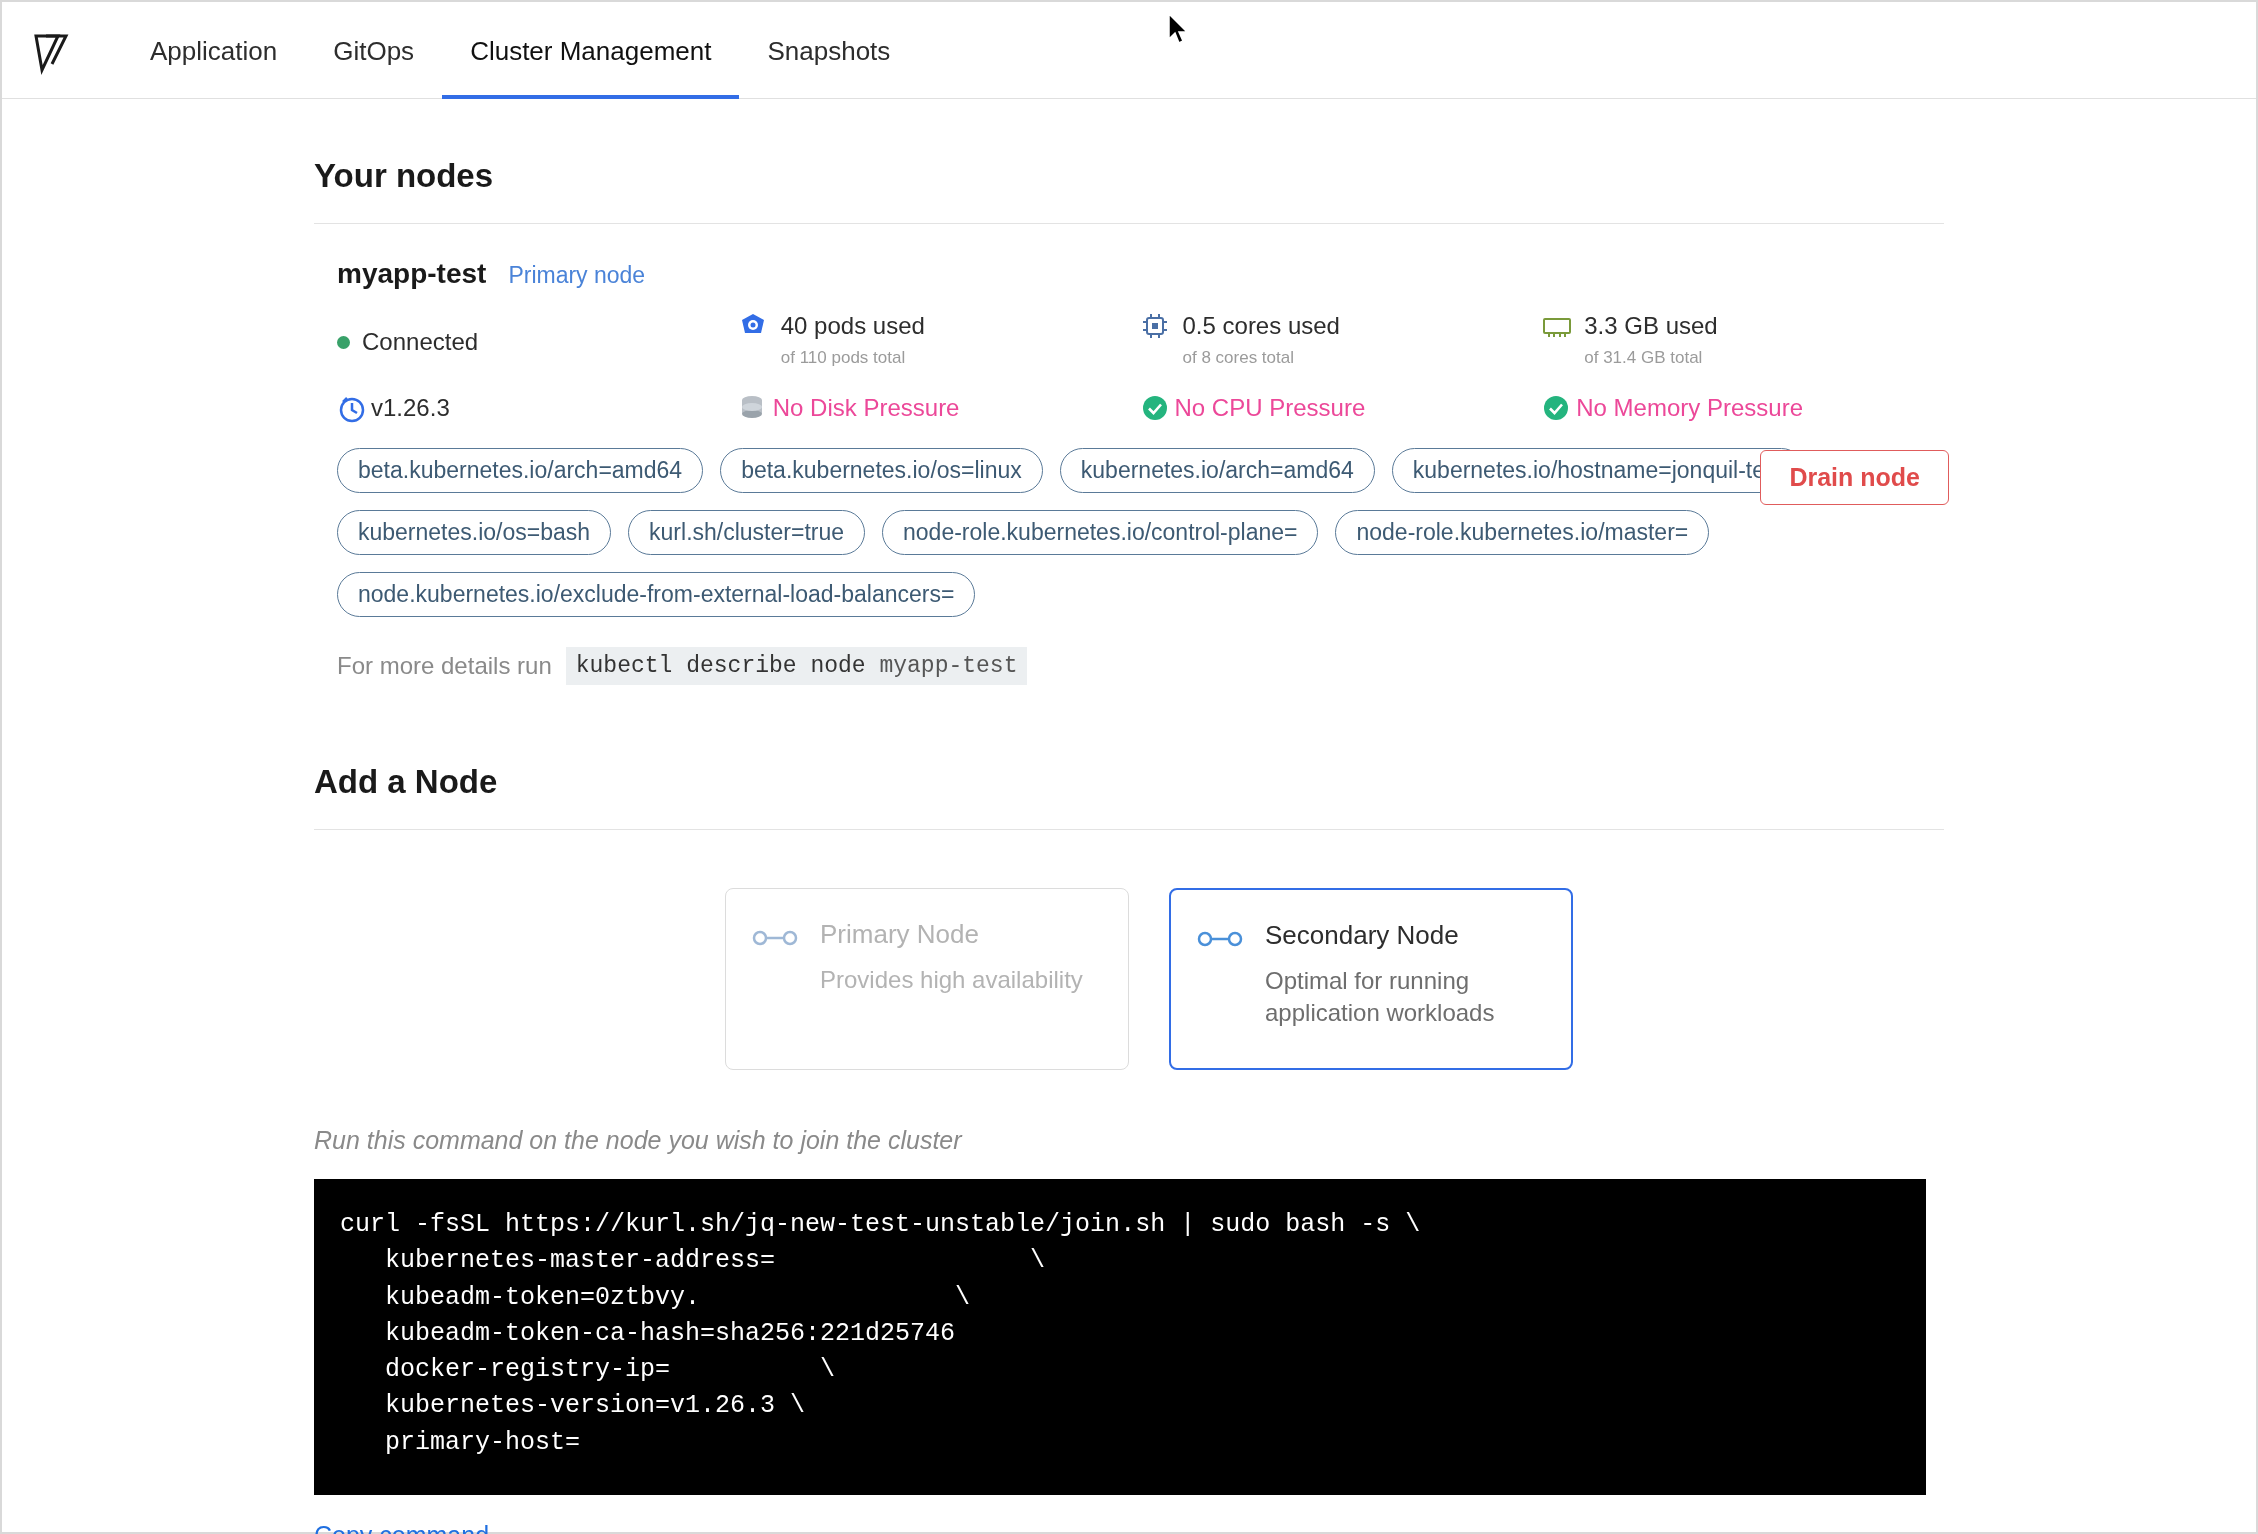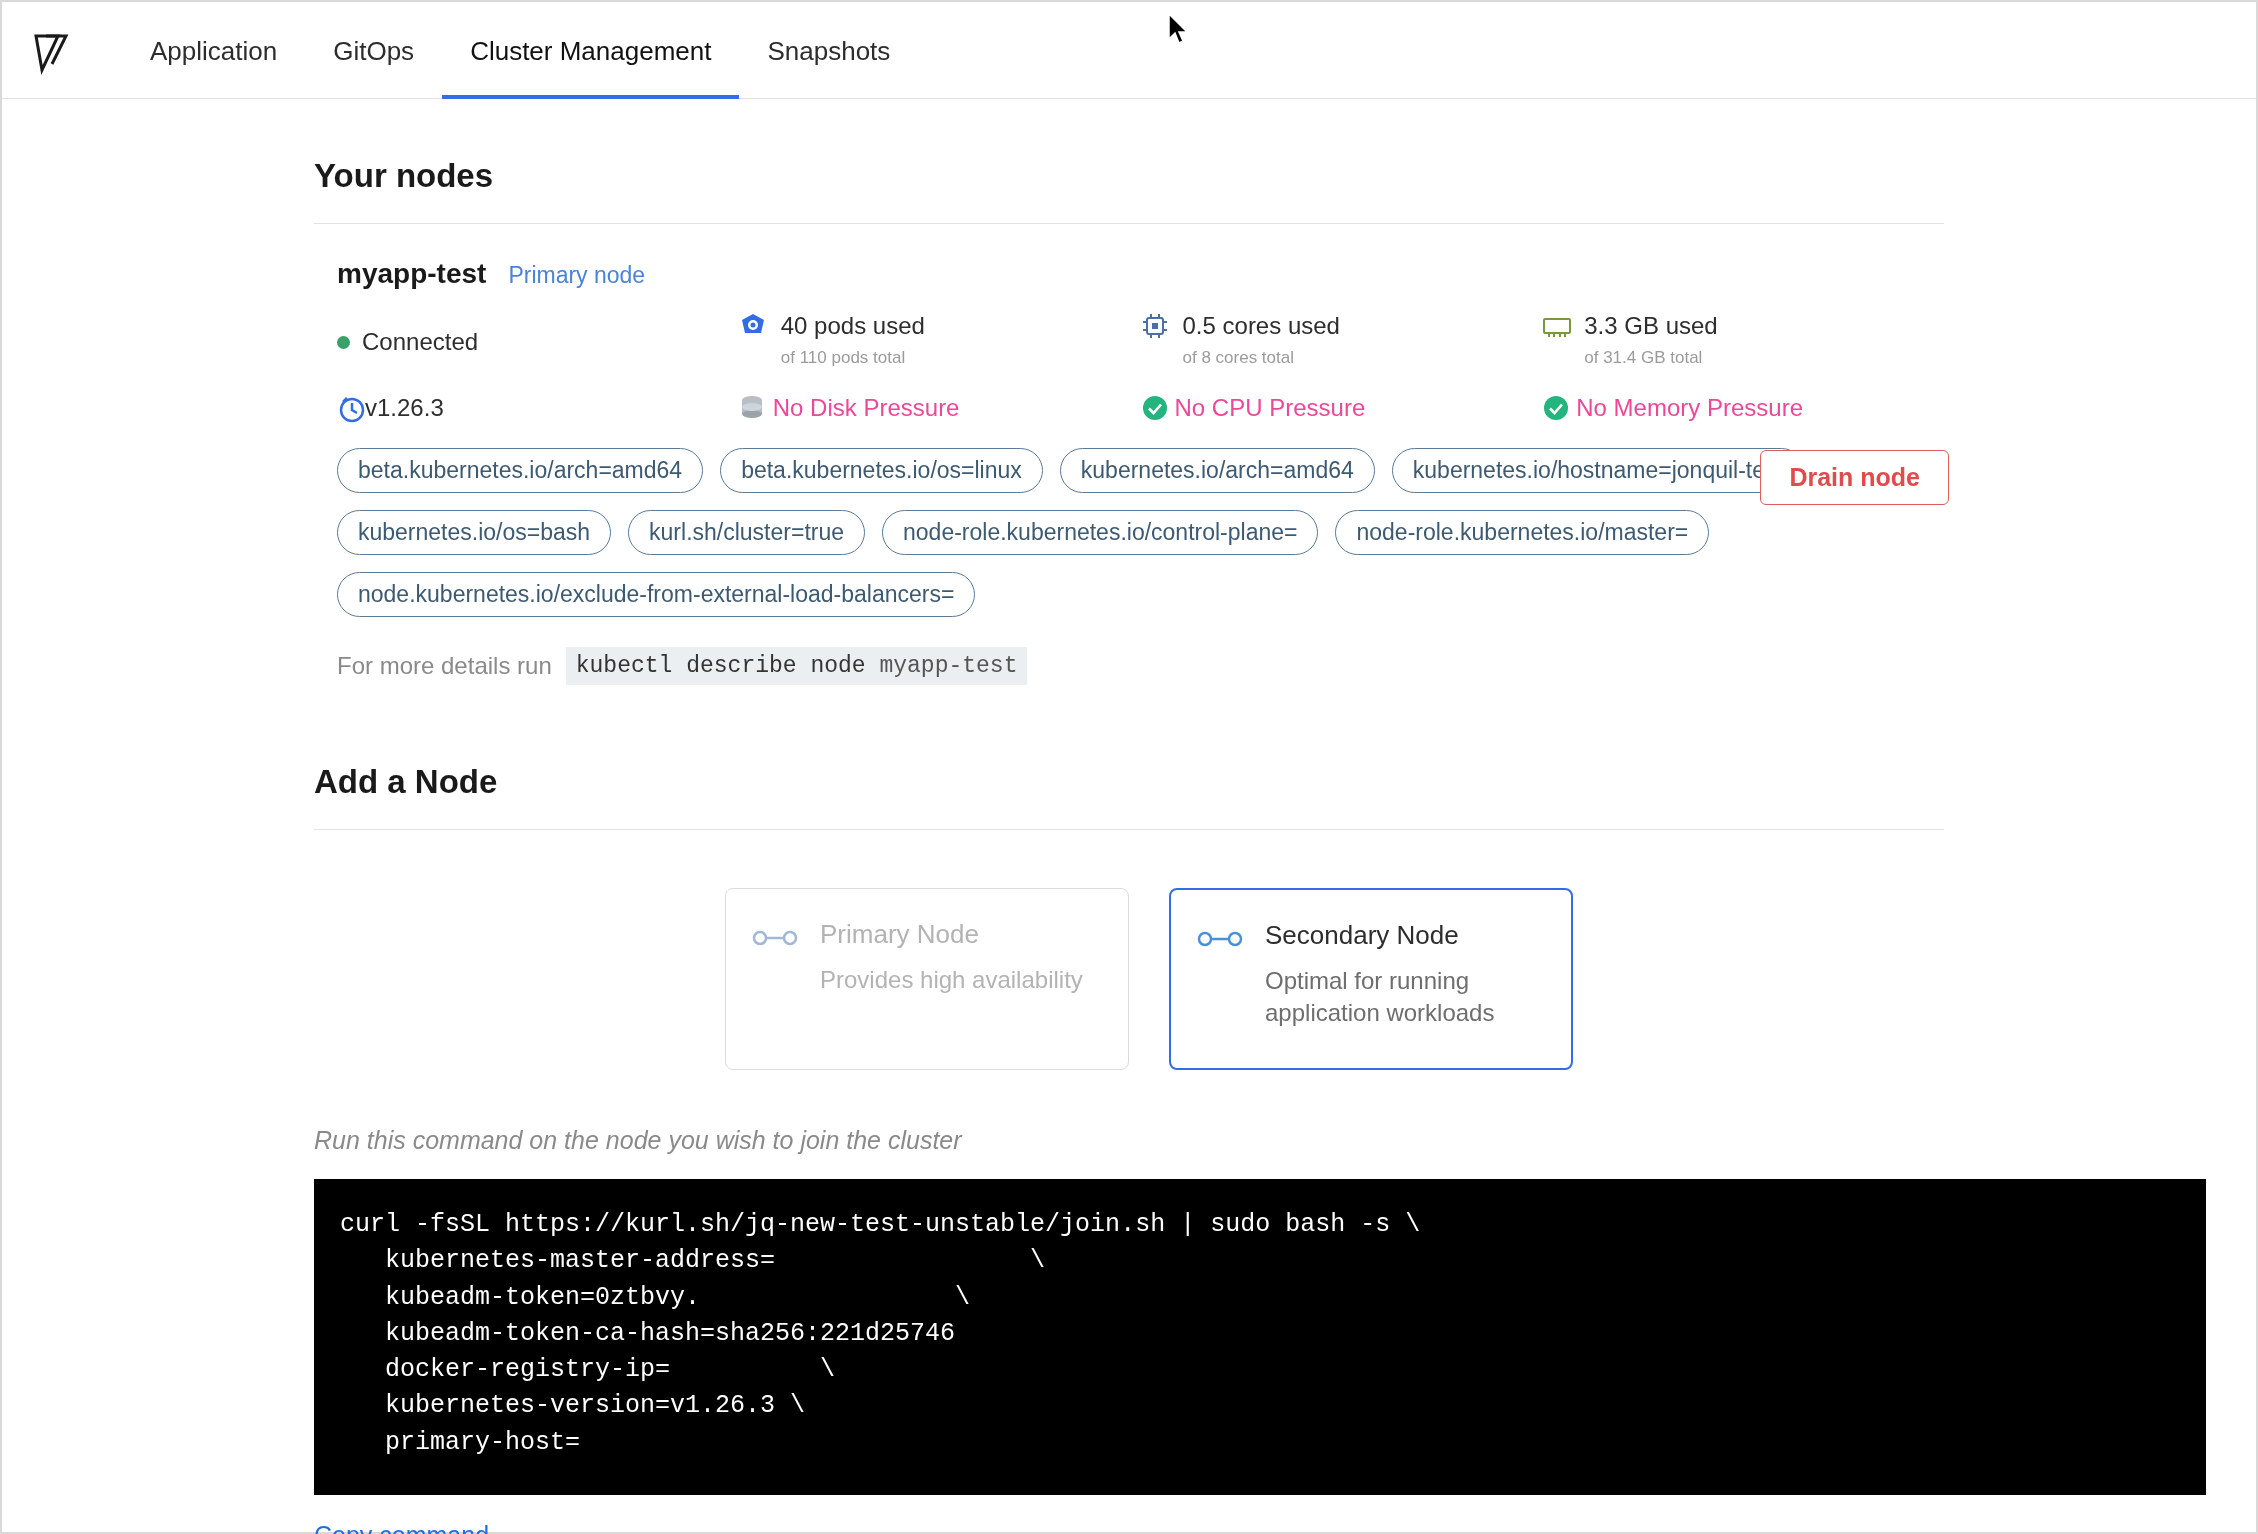--- a/index.html
+++ b/index.html
@@ -144,21 +144,21 @@
 
   .press-row {
     display: flex;
     margin-top: 26px;
     align-items: center;
   }
   .press-first {
     width: 424px;
     display: flex;
     align-items: center;
-    gap: 0;
+    gap: 6px;
     font-size: 24px;
     color: #2d2d2d;
   }
   .press {
     width: 424px;
     display: flex;
     align-items: flex-end;
     gap: 6px;
     font-size: 24px;
     color: #ec4899;
@@ -250,21 +250,21 @@
   .nt-icon { margin-top: 6px; flex: 0 0 auto; }
 
   .run-cmd-label {
     font-size: 25px;
     color: #8a8a8a;
     margin: 56px 0 0 312px;
     font-style: italic;
   }
   .terminal {
     margin: 24px 0 0 312px;
-    width: 1892px;
+    width: 1612px;
     background: #000;
     color: #fff;
     font-family: "Liberation Mono", monospace;
     font-size: 25px;
     line-height: 1.45;
     padding: 28px 26px 34px 26px;
     white-space: pre;
   }
   .copy-link {
     margin: 26px 0 0 312px;

